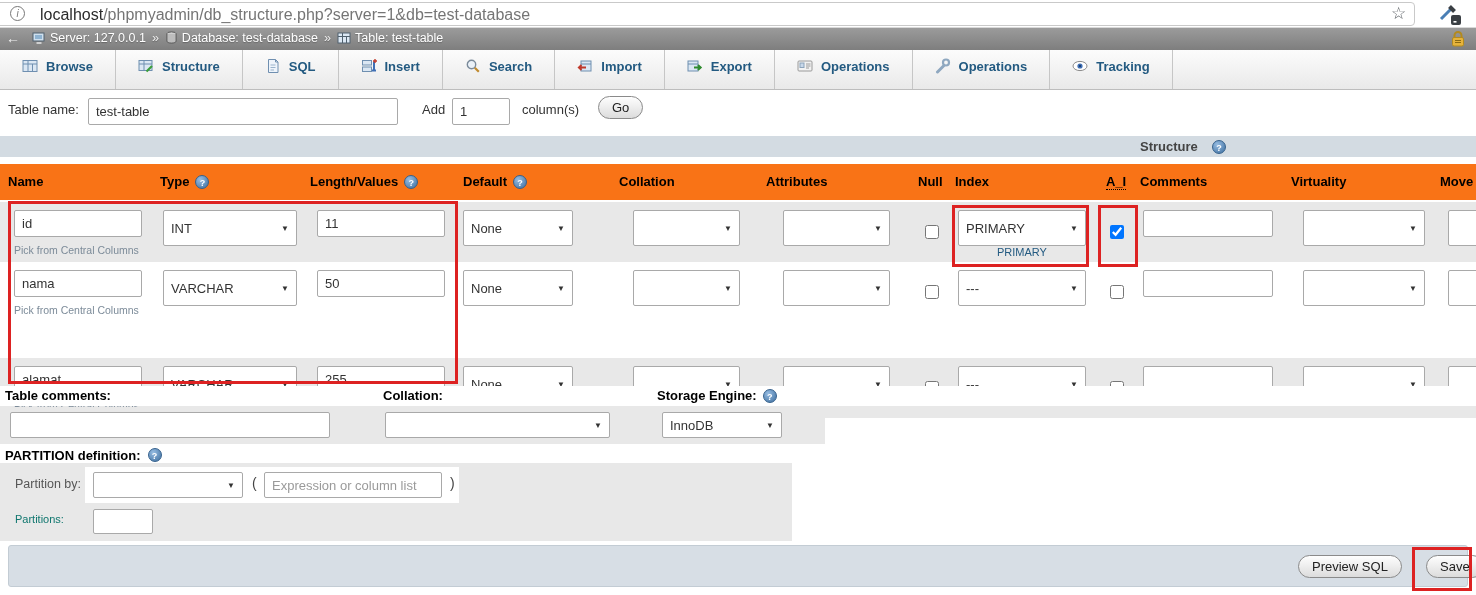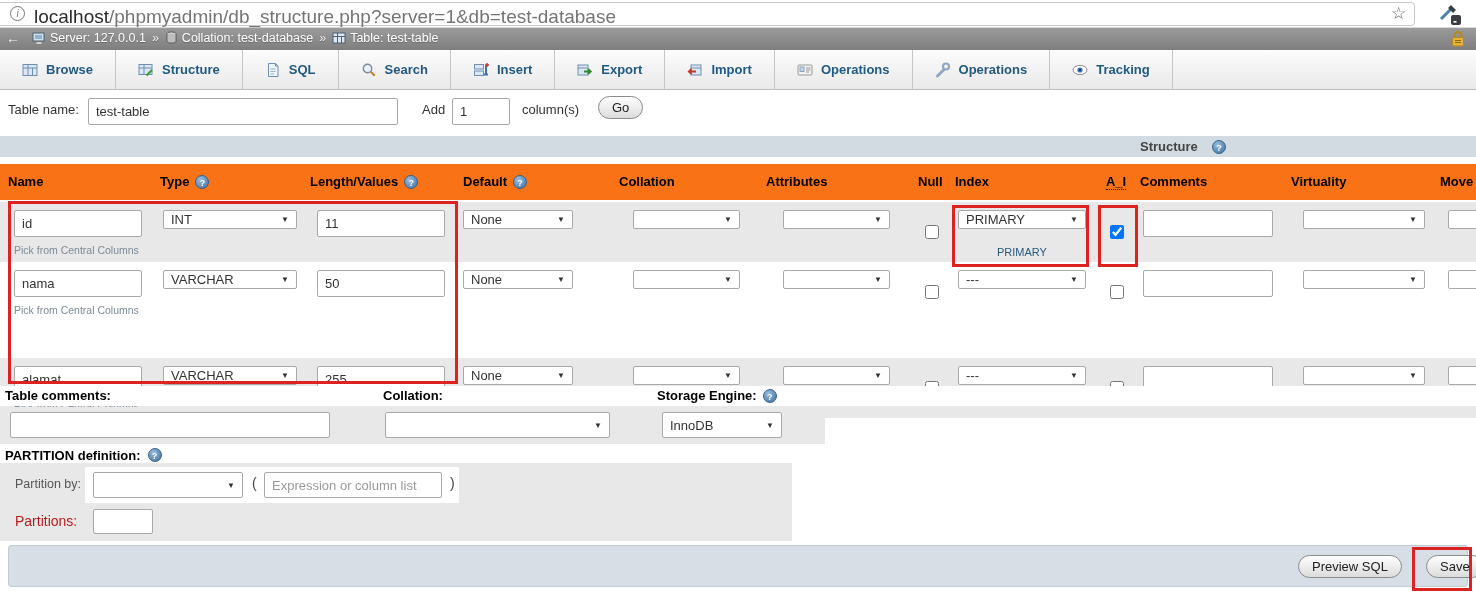--- a/index.html
+++ b/index.html
@@ -7,39 +7,39 @@
     font-family:"Liberation Sans", sans-serif; }
   #app { position:relative; width:1476px; height:595px; background:#fff; }
 
   
   .urlbar { position:absolute; left:0; top:0; width:1476px; height:28px; background:#fff;
     border-bottom:1px solid #d8d8d8; }
   .url-field { position:absolute; left:-6px; top:2px; width:1421px; height:24px;
     border:1px solid #c9c9c9; border-radius:4px; background:#fff; }
   .info-icon { position:absolute; left:10px; top:6px; width:15px; height:15px; border:1px solid #777;
     border-radius:50%; color:#777; font-size:10px; font-style:italic; text-align:center; line-height:13px; }
-  .url-text { position:absolute; left:34px; top:6px; font-size:19px; color:#757575; white-space:nowrap; }
+  .url-text { position:absolute; left:40px; top:6px; font-size:16px; color:#757575; white-space:nowrap; }
   .url-text b { color:#2b2b2b; font-weight:normal; }
   .star-icon { position:absolute; left:1391px; top:3px; font-size:17px; color:#5f6368; }
   .picker-icon { position:absolute; left:1437px; top:2px; }
 
   
   .crumbbar { position:absolute; left:0; top:28px; width:1476px; height:22px;
     background:linear-gradient(#9b9b9b,#7e7e7e); color:#fff; font-size:12.5px; }
   .back-arrow { position:absolute; left:6px; top:2px; color:#f0f0f0; font-size:14px; }
   .crumbs { position:absolute; left:32px; top:3px; display:flex; align-items:center; gap:6px;
     text-shadow:0 1px 1px rgba(0,0,0,.25); white-space:nowrap; }
   .crumb { display:flex; align-items:center; gap:4px; }
   .crumb-sep { color:#efefef; }
   .lock-icon { position:absolute; left:1449px; top:2px; }
 
   
   .tabbar { position:absolute; left:0; top:50px; width:1476px; height:40px;
     background:linear-gradient(#fcfcfc,#e9e9e9); border-bottom:1px solid #bdbdbd; display:flex; }
-  .tab { display:flex; align-items:center; gap:8px; padding:0 22px; border-right:1px solid #c6c6c6;
+  .tab { display:flex; align-items:flex-end; gap:8px; padding:15px 22px; border-right:1px solid #c6c6c6;
     color:#235a81; font-size:13px; font-weight:bold; cursor:pointer; }
   .tab svg { flex:0 0 auto; }
 
   
   .namebar { position:absolute; left:0; top:90px; width:1476px; height:40px; background:#fff; }
   .nb-label { position:absolute; left:8px; top:12px; font-size:13px; color:#333; }
   .nb-name { position:absolute; left:88px; top:7px; width:310px; height:26px; }
   .nb-add { position:absolute; left:422px; top:12px; font-size:13px; color:#333; }
   .nb-count { position:absolute; left:452px; top:7px; width:58px; height:26px; }
   .nb-cols { position:absolute; left:522px; top:12px; font-size:13px; color:#333; }
@@ -59,21 +59,21 @@
   .h-virt{left:1291px} .h-move{left:1440px}
   .u-dotted { border-bottom:1px dotted #000; }
 
   
   .row { position:absolute; left:0; width:1476px; height:60px; }
   .row-1 { top:202px; background:#e8e8e8; }
   .row-2 { top:262px; background:#ffffff; }
   .row-3 { top:322px; background:#e8e8e8;margin-top:36px; }
   .txt { position:absolute; top:8px; height:27px; border:1px solid #a9a9a9; border-radius:2px;
     background:#fff; font-size:13px; color:#333; padding:0 7px; font-family:"Liberation Sans",sans-serif; }
-  .sel { position:absolute; top:8px; height:19px; border:1px solid #a9a9a9; border-radius:2px; background:#fff;
+  .sel { position:absolute; top:8px; height:36px; border:1px solid #a9a9a9; border-radius:2px; background:#fff;
     display:flex; align-items:center; justify-content:space-between; padding:0 7px; cursor:pointer; }
   .selv { font-size:13px; color:#333; }
   .caret { font-size:8px; color:#333; }
   .cb { position:absolute; top:23px; width:14px; height:14px; }
   .f-name{left:14px; width:128px} .f-type{left:163px; width:134px} .f-len{left:317px; width:128px}
   .f-def{left:463px; width:110px} .f-coll{left:633px; width:107px} .f-attr{left:783px; width:107px}
   .f-null{left:925px} .f-index{left:958px; width:128px} .f-ai{left:1110px}
   .f-comm{left:1143px; width:130px} .f-virt{left:1303px; width:122px} .f-move{left:1448px; width:56px}
   .central { position:absolute; left:14px; top:42px; font-size:10.5px; color:#7c8b99;
     text-decoration:none; cursor:pointer; }
@@ -95,21 +95,21 @@
   .parthead { position:absolute; left:0; top:446px; width:1476px; height:18px; display:flex;
     align-items:center; gap:7px; padding-left:5px; font-size:13px; font-weight:bold; color:#000; }
   .partsection { position:absolute; left:0; top:463px; width:792px; height:78px; background:#e8e8e8; }
   .part-white { position:absolute; left:85px; top:4px; width:374px; height:36px; background:#fff; }
   .p-bylabel { position:absolute; left:15px; top:14px; font-size:12.5px; color:#555; }
   .p-bysel { left:93px; top:9px; width:150px; height:26px; }
   .p-paren { position:absolute; top:12px; font-size:14px; color:#444; }
   .p-open{left:252px} .p-close{left:450px}
   .p-expr { left:264px; top:9px; width:178px; height:26px; }
   .p-expr::placeholder { color:#9a9a9a; }
-  .p-plabel { position:absolute; left:15px; top:50px; font-size:14px; color:#b91c1c; }
+  .p-plabel { position:absolute; left:15px; top:50px; font-size:11px; color:#0f766e; }
   .p-pinput { left:93px; top:46px; width:60px; height:25px; }
 
   
   .footer { position:absolute; left:8px; top:545px; width:1460px; height:42px; background:#d7dee5;
     border:1px solid #c3ccd4; border-radius:3px; }
   .pill { display:inline-block; border:1px solid #8a8a8a; border-radius:12px;
     background:linear-gradient(#fefefe,#dcdcdc); font-size:13px; color:#222; padding:3px 13px;
     cursor:pointer; font-family:"Liberation Sans",sans-serif; }
   .btn-preview { position:absolute; left:1289px; top:9px; }
   .btn-save { position:absolute; left:1417px; top:9px; }
@@ -154,21 +154,21 @@
             <path d="M4.5 12h5" stroke="#e8e8e8" stroke-width="1.5"></path>
           </svg>
         <span>Server: 127.0.0.1</span>
       </span>
       <span class="crumb-sep">»</span>
       <span class="crumb">
         <svg width="13" height="14" viewBox="0 0 13 14">
             <ellipse cx="6.5" cy="2.8" rx="4.6" ry="1.9" fill="#d8d8d8" stroke="#5a5a5a"></ellipse>
             <path d="M1.9 2.8v7.4c0 1.05 2.06 1.9 4.6 1.9s4.6-.85 4.6-1.9V2.8" fill="#bdbdbd" stroke="#5a5a5a"></path>
           </svg>
-        <span>Collation: test-database</span>
+        <span>Database: test-database</span>
       </span>
       <span class="crumb-sep">»</span>
       <span class="crumb">
         <svg width="14" height="13" viewBox="0 0 14 13">
             <rect x="1" y="1" width="12" height="10" fill="#dce8f4" stroke="#50616f"></rect>
             <path d="M1 4.5h12M5.5 1v10M9.5 4.5v6.5" stroke="#50616f"></path>
           </svg>
         <span>Table: test-table</span>
       </span>
     </div>
@@ -198,50 +198,50 @@
     <div class="tab">
       <svg width="16" height="16" viewBox="0 0 16 16">
           <path d="M3.5 1.5h7l2.5 2.5v10.5h-9.5z" fill="#eef4fb" stroke="#6f8fb0"></path>
           <path d="M10.5 1.5V4H13" fill="none" stroke="#6f8fb0"></path>
           <path d="M5.5 7h5M5.5 9.5h5M5.5 12h3.5" stroke="#9ab3cc"></path>
         </svg>
       <span>SQL</span>
     </div>
     <div class="tab">
       <svg width="16" height="16" viewBox="0 0 16 16">
-          <circle cx="6.5" cy="6.5" r="4.2" fill="#eaf1f8" stroke="#7a8a9a" stroke-width="1.4"></circle>
-          <path d="M9.8 9.8l4 4" stroke="#c08a2e" stroke-width="2.2"></path>
-        </svg>
-      <span>Search</span>
-    </div>
-    <div class="tab">
-      <svg width="16" height="16" viewBox="0 0 16 16">
           <rect x="1.5" y="2.5" width="9" height="4.5" fill="#dbe7f3" stroke="#6f8fb0"></rect>
           <rect x="1.5" y="9" width="9" height="4.5" fill="#dbe7f3" stroke="#6f8fb0"></rect>
           <path d="M13 3.5v9" stroke="#3f6fb5" stroke-width="2"></path>
           <path d="M11 12.5h4" stroke="#3f6fb5" stroke-width="2"></path>
           <path d="M14 1v4M12 3h4" stroke="#c0392b" stroke-width="1.4"></path>
         </svg>
       <span>Insert</span>
     </div>
     <div class="tab">
       <svg width="16" height="16" viewBox="0 0 16 16">
+          <circle cx="6.5" cy="6.5" r="4.2" fill="#eaf1f8" stroke="#7a8a9a" stroke-width="1.4"></circle>
+          <path d="M9.8 9.8l4 4" stroke="#c08a2e" stroke-width="2.2"></path>
+        </svg>
+      <span>Search</span>
+    </div>
+    <div class="tab">
+      <svg width="16" height="16" viewBox="0 0 16 16">
+          <rect x="4" y="3" width="10" height="10" fill="#dbe7f3" stroke="#6f8fb0"></rect>
+          <path d="M4 6h10" stroke="#6f8fb0"></path>
+          <path d="M9 9.5H1.5M4.5 7L1.8 9.5 4.5 12" fill="none" stroke="#c0392b" stroke-width="1.8"></path>
+        </svg>
+      <span>Import</span>
+    </div>
+    <div class="tab">
+      <svg width="16" height="16" viewBox="0 0 16 16">
           <rect x="1" y="3" width="10" height="10" fill="#dbe7f3" stroke="#6f8fb0"></rect>
           <path d="M1 6h10" stroke="#6f8fb0"></path>
           <path d="M7 9.5h6.5M11 7l2.8 2.5L11 12" fill="none" stroke="#2e8b2e" stroke-width="1.8"></path>
         </svg>
       <span>Export</span>
-    </div>
-    <div class="tab">
-      <svg width="16" height="16" viewBox="0 0 16 16">
-          <rect x="4" y="3" width="10" height="10" fill="#dbe7f3" stroke="#6f8fb0"></rect>
-          <path d="M4 6h10" stroke="#6f8fb0"></path>
-          <path d="M9 9.5H1.5M4.5 7L1.8 9.5 4.5 12" fill="none" stroke="#c0392b" stroke-width="1.8"></path>
-        </svg>
-      <span>Import</span>
     </div>
     <div class="tab">
       <svg width="16" height="16" viewBox="0 0 16 16">
           <rect x="1" y="3" width="14" height="10" rx="1" fill="#f2f2f2" stroke="#9a9a9a"></rect>
           <rect x="3" y="5" width="4" height="4.5" fill="#c8d8ea" stroke="#8ba3ba"></rect>
           <path d="M9 6h4.5M9 8h4.5M9 10h3" stroke="#9a9a9a"></path>
         </svg>
       <span>Operations</span>
     </div>
     <div class="tab">

